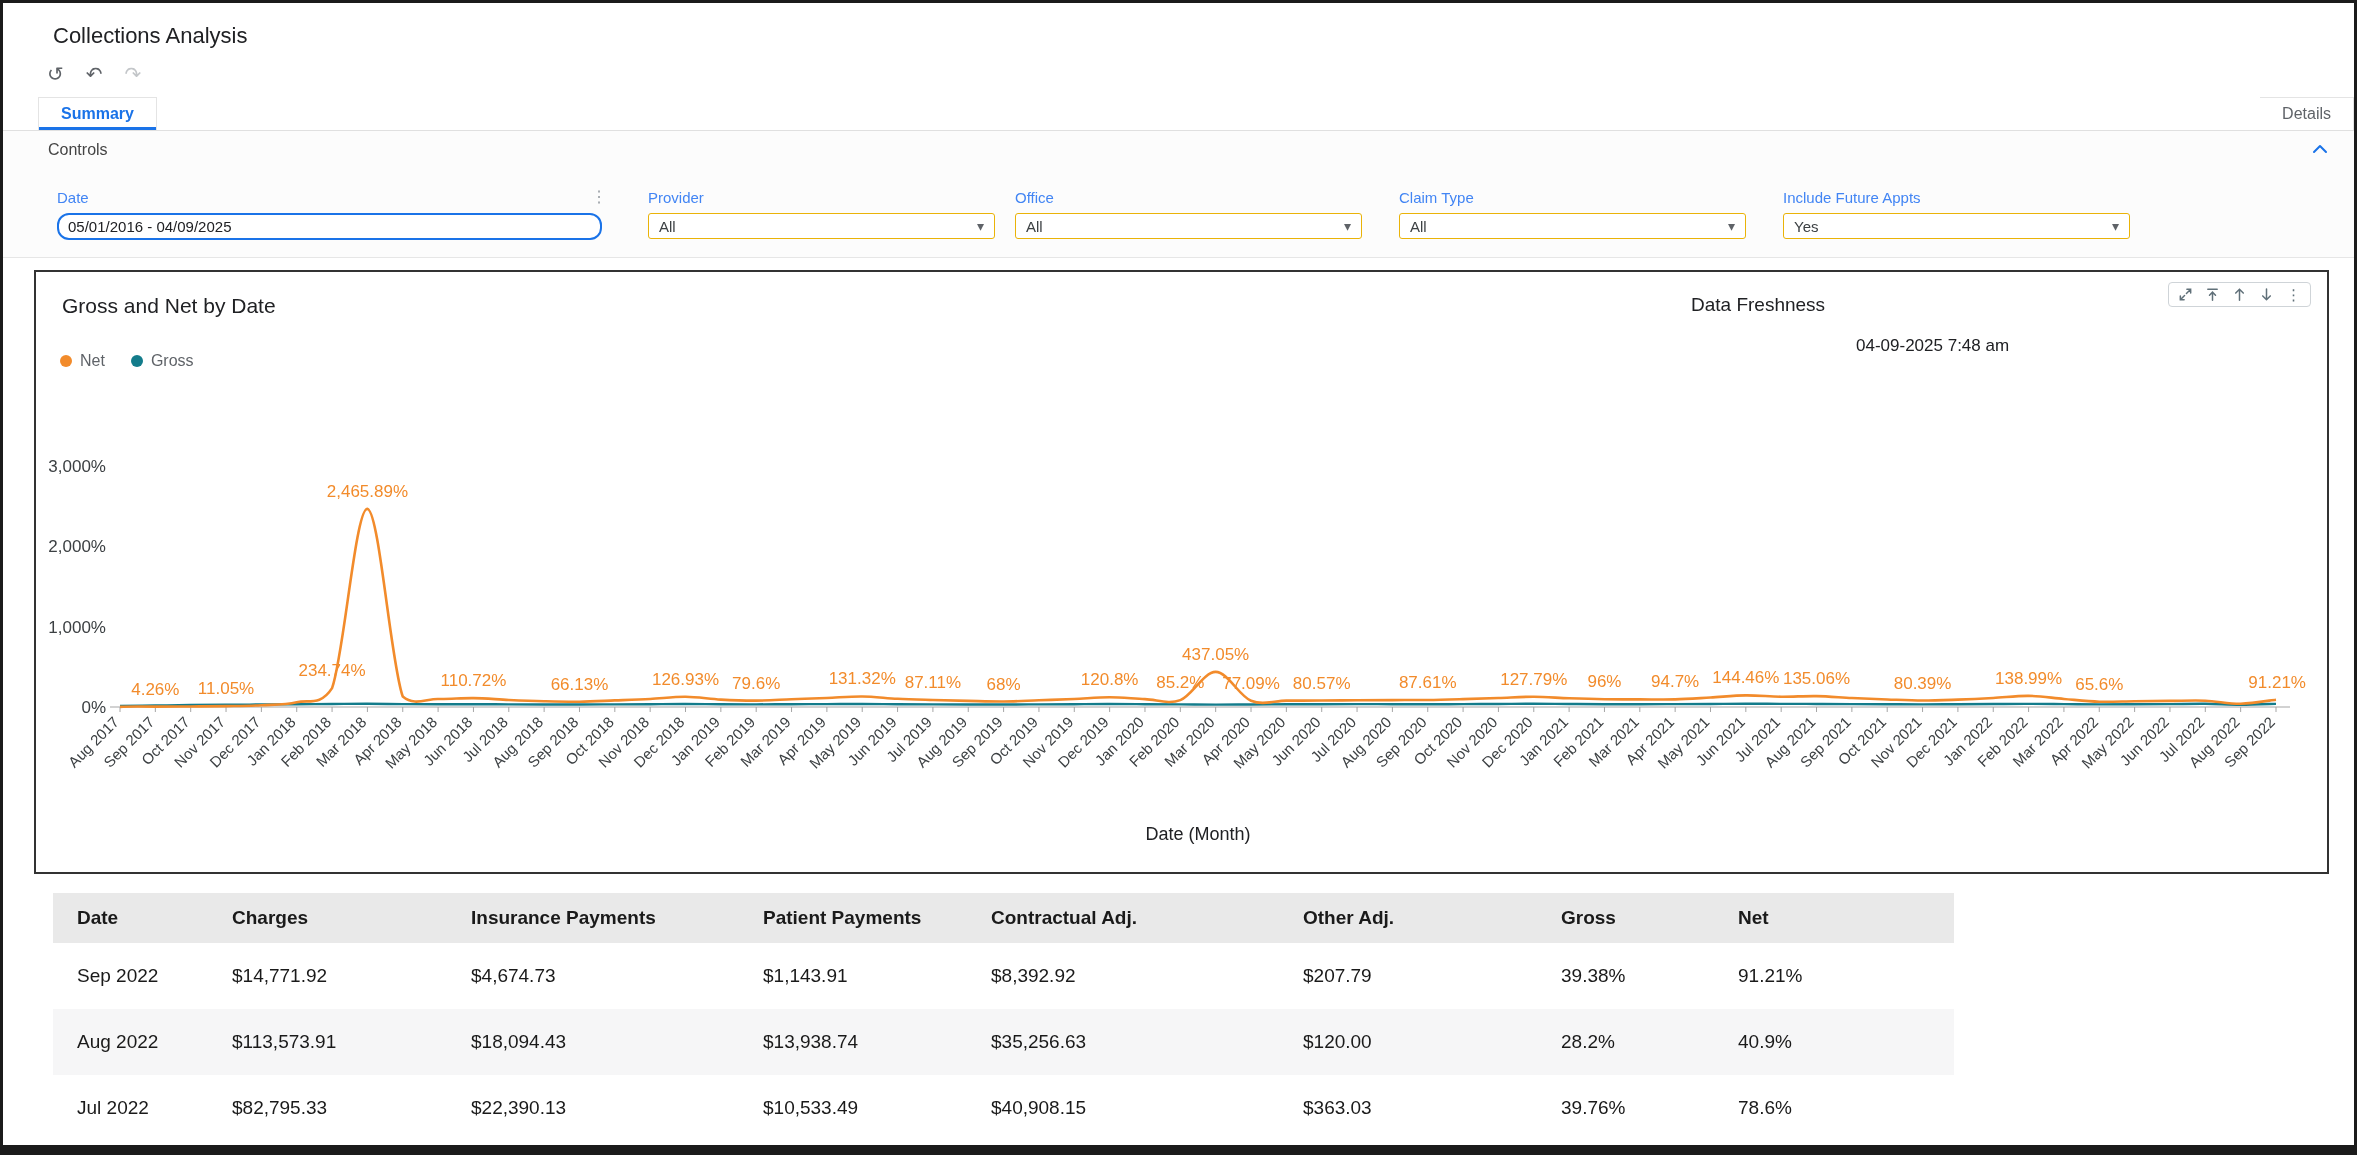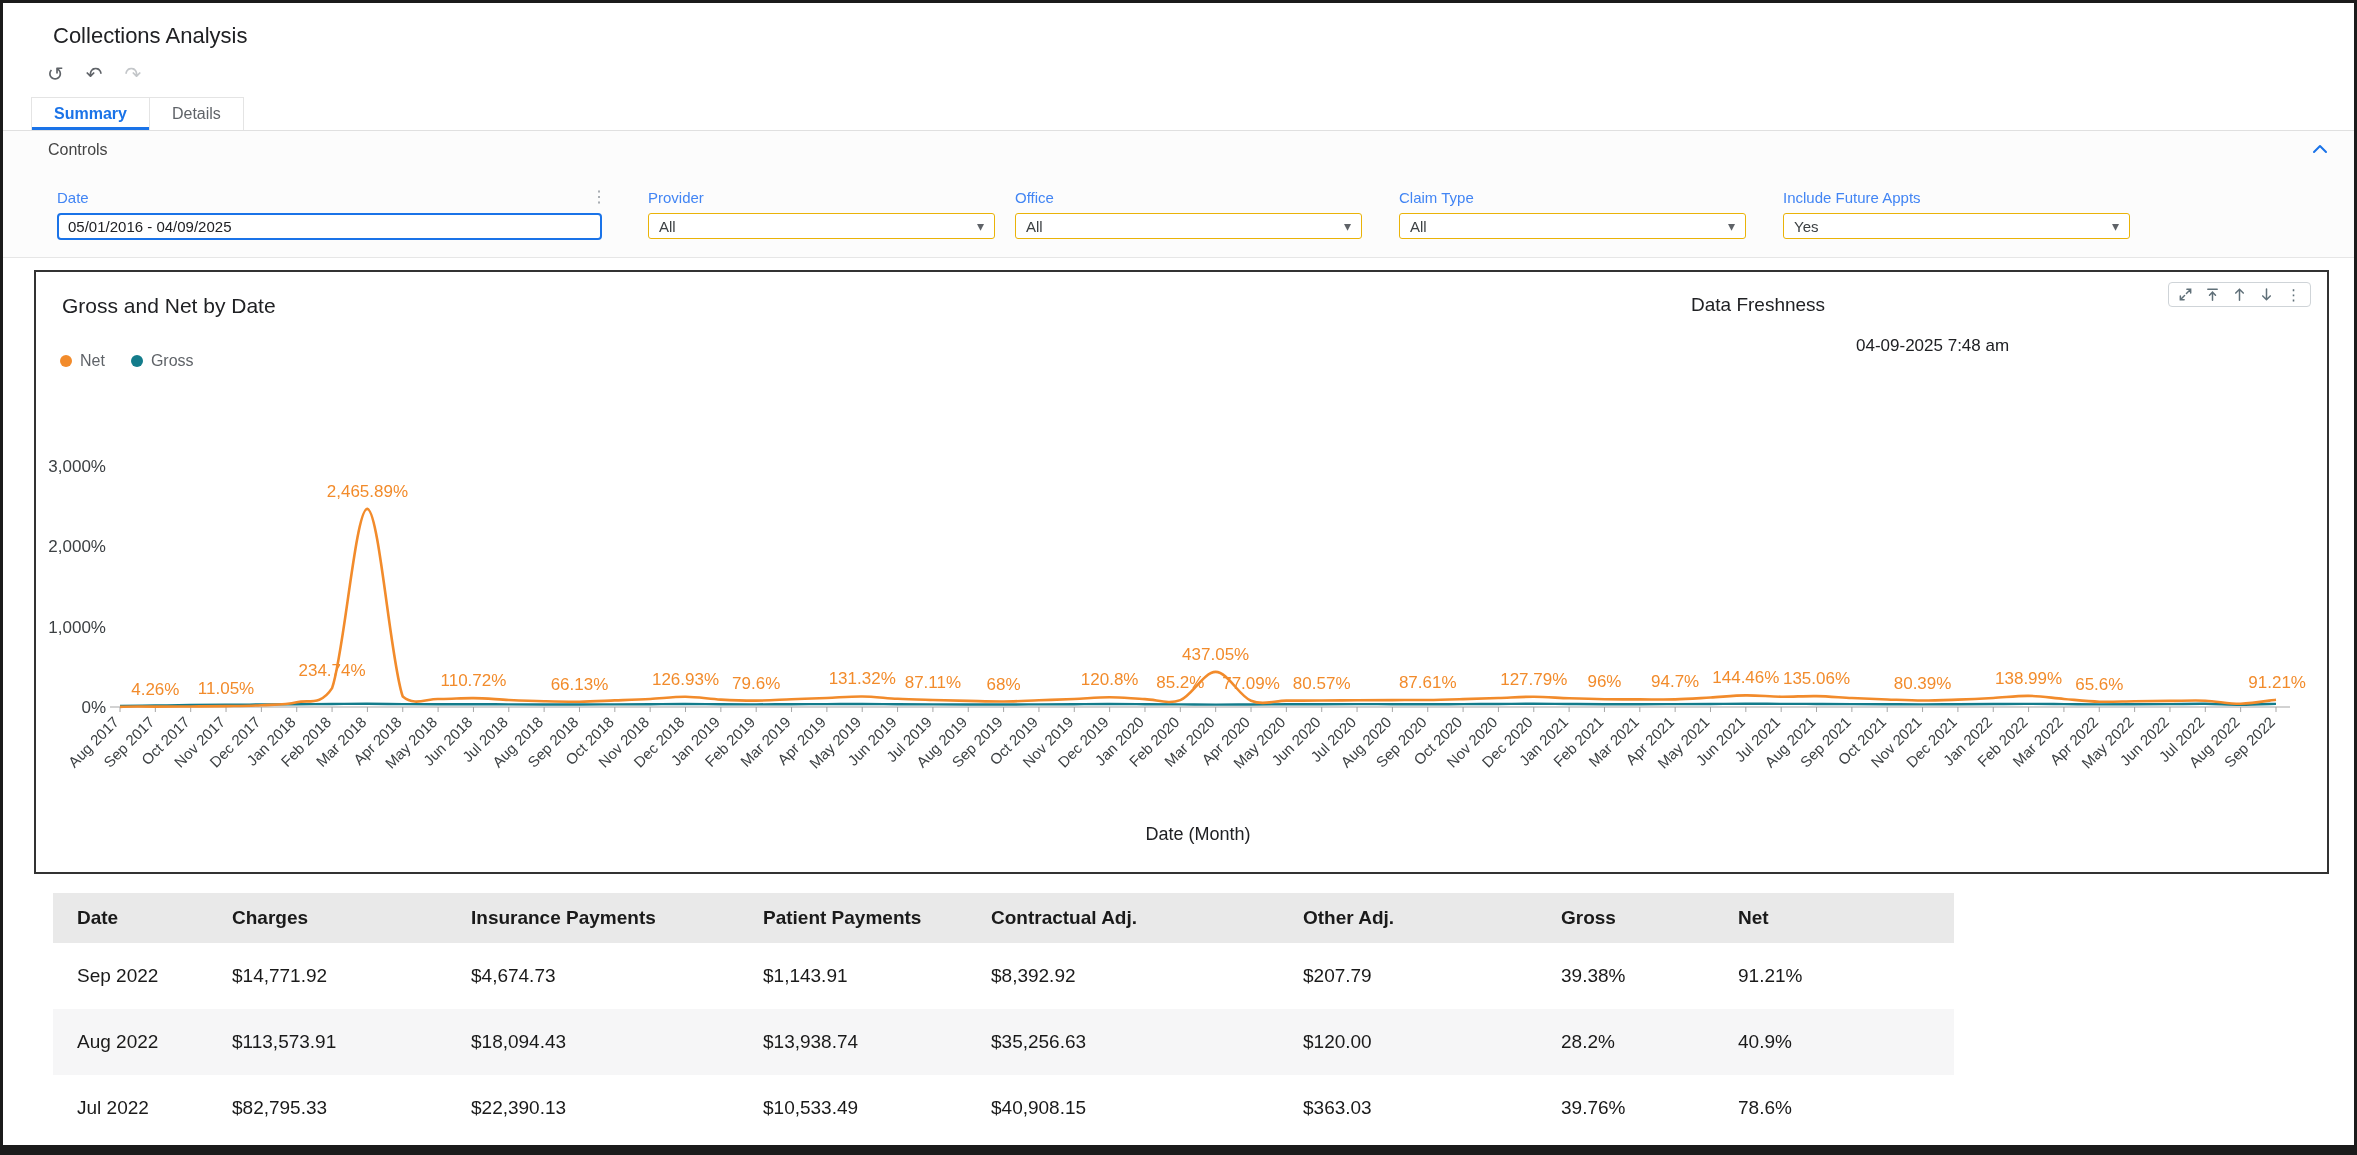--- a/index.html
+++ b/index.html
@@ -6,32 +6,32 @@
   html,body { margin:0; padding:0; background:#888; }
   body { font-family:"Liberation Sans", sans-serif; }
   .frame {
     position:relative; width:2357px; height:1155px; background:#fff;
     border:3px solid #1b1b1b; border-bottom-width:10px; overflow:hidden;
   }
   .app-title { padding:20px 0 0 50px; font-size:22px; color:#202124; }
   .quick-toolbar { margin:12px 0 0 44px; display:flex; gap:22px; align-items:center; height:26px; }
   .qicon { font-size:20px; color:#5f6368; cursor:pointer; line-height:1; }
   .qicon.disabled { color:#c3c6c9; }
-  .tabs { margin-top:10px; display:flex; border-bottom:1px solid #e0e0e0; padding-left:28px; height:34px; }
+  .tabs { margin-top:10px; display:flex; border-bottom:1px solid #e0e0e0; padding-left:35px; height:34px;justify-content:space-between; }
   .tab { padding:0 22px; display:flex; align-items:center; font-size:16px; color:#5f6368;
          border:1px solid #e4e4e4; border-bottom:none; cursor:pointer; background:#fff; }
   .tab + .tab { border-left:none; }
   .tab.active { color:#1a73e8; font-weight:bold; box-shadow: inset 0 -3px 0 #1a73e8; }
   .controls { position:relative; height:127px; background:#fcfcfc; border-bottom:1px solid #e6e6e6; }
   .controls-title { position:absolute; left:45px; top:10px; font-size:16px; color:#444; }
   .controls-collapse { position:absolute; right:26px; top:10px; cursor:pointer; }
   .filter { position:absolute; top:58px; }
   .filter-label { font-size:15px; color:#4285f4; margin-bottom:7px; }
   .kebab { position:absolute; top:-2px; left:534px; color:#9aa0a6; font-size:16px; cursor:pointer; }
-  .date-input { width:545px; height:27px; border:2px solid #1a73e8; border-radius:4px;
+  .date-input { width:545px; height:27px; border:2px solid #1a73e8; border-radius:12px;
                 font-family:inherit; font-size:15px; color:#202124; padding:0 9px; outline:none; }
   .dropdown { width:347px; height:26px; border:1px solid #eab308; border-radius:3px; background:#fff;
               display:flex; align-items:center; justify-content:space-between; padding:0 10px;
               font-size:15px; color:#3c4043; cursor:pointer; }
   .dropdown .caret { color:#5f6368; font-size:14px; }
   .chart-panel { position:relative; margin:12px 0 0 31px; width:2295px; height:604px;
                  border:2px solid #333; background:#fff; }
   .chart-title { position:absolute; left:26px; top:22px; font-size:21px; color:#202124; }
   .freshness-label { position:absolute; left:1655px; top:22px; font-size:19px; color:#202124; }
   .freshness-value { position:absolute; left:1820px; top:64px; font-size:17px; color:#202124; }

